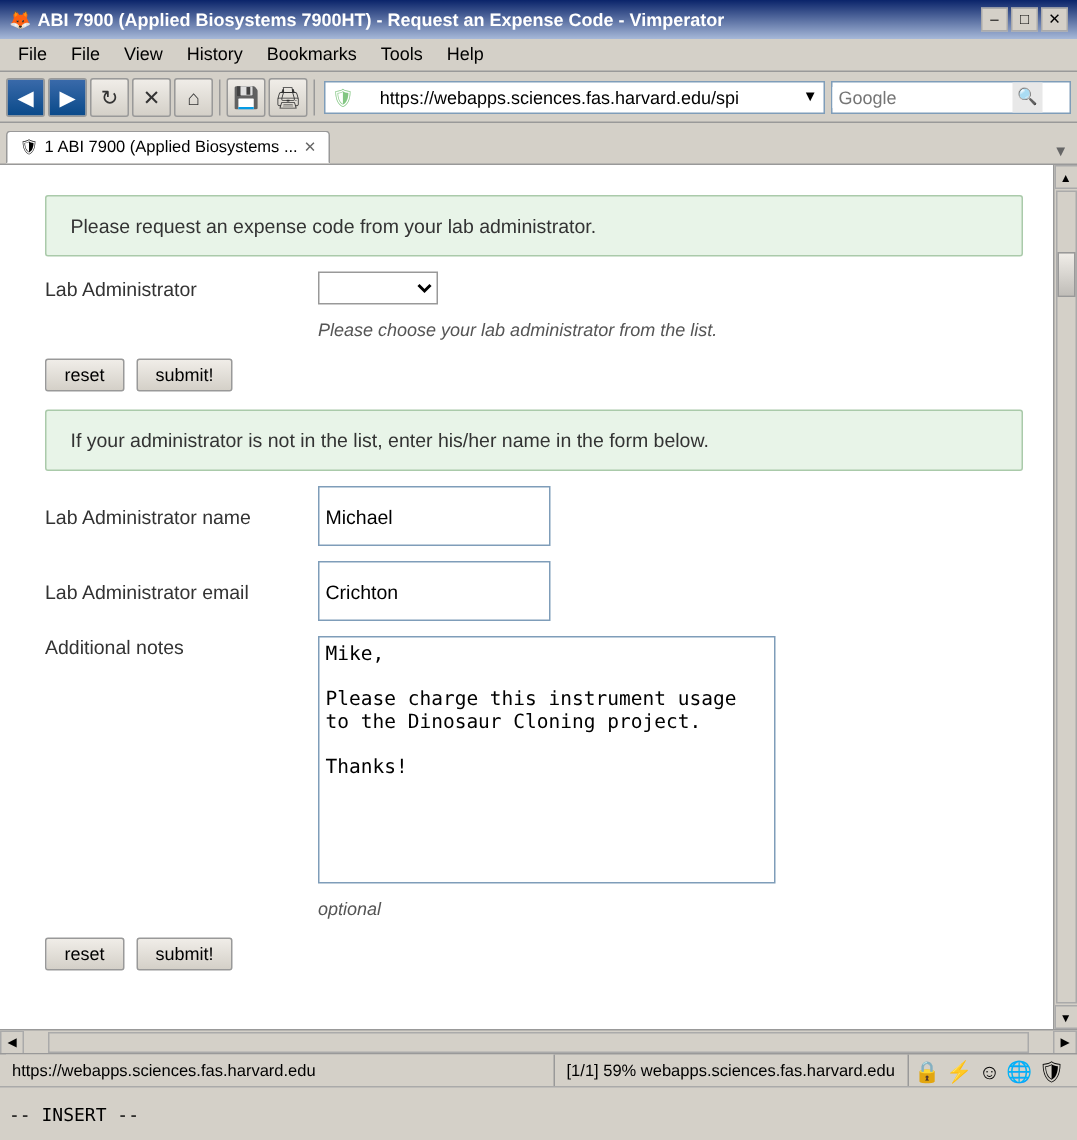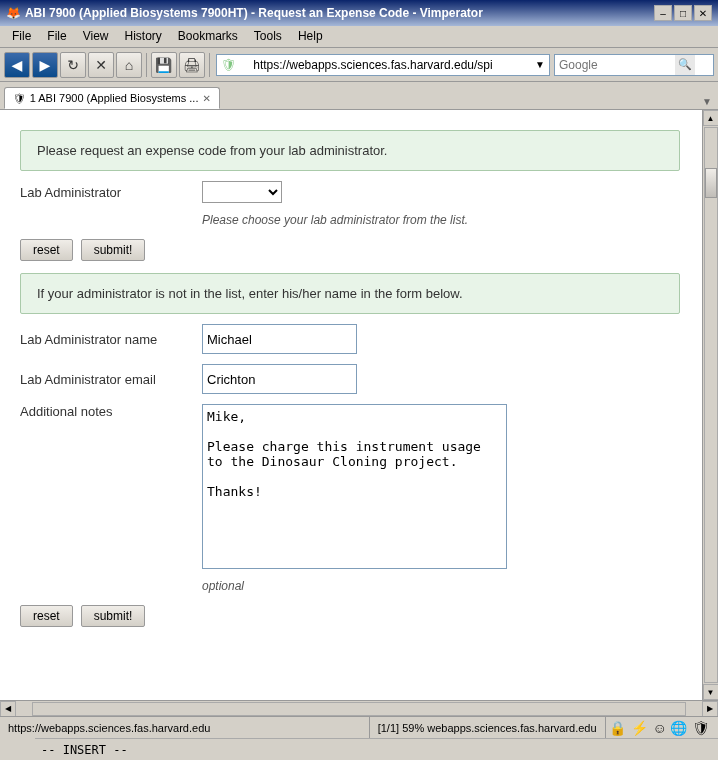--- a/index.html
+++ b/index.html
@@ -96,21 +96,21 @@
       height: 22px;
       border-radius: 3px 3px 0 0;
     }
     .tab.active { background: white; border-bottom: 1px solid white; }
     .tab-close { font-size: 10px; color: #666; cursor: pointer; }
     .tab-favicon { font-size: 10px; }
     .tab-bar-right { margin-left: auto; display: flex; align-items: center; }
     .tab-expand-btn { font-size: 10px; cursor: pointer; color: #666; padding: 2px; }
 
     
-    .page { padding: 10px 20px; max-width: 700px; background: white; }
+    .page { padding: 10px 20px; max-width: 700px; background: white; margin-left: 10px; }
 
     .info-box {
       background: #e8f4e8;
       border: 1px solid #aacaaa;
       padding: 12px 16px;
       margin: 10px 0;
       font-size: 13px;
       color: #333;
       border-radius: 2px;
     }
@@ -143,21 +143,21 @@
       font-size: 12px;
       height: 22px;
       width: 80px;
     }
 
     .form-input {
       border: 1px solid #7f9db9;
       padding: 2px 4px;
       font-size: 13px;
       width: 155px;
-      height: 30px;
+      height: 40px;
     }
 
     .form-textarea {
       border: 1px solid #7f9db9;
       padding: 4px;
       font-size: 13px;
       width: 305px;
       height: 165px;
       font-family: monospace;
       resize: none;
@@ -217,27 +217,26 @@
       height: 100%;
       display: flex; align-items: center;
     }
     .status-right { display: flex; align-items: center; gap: 4px; padding: 0 4px; }
     .status-icon { font-size: 14px; }
 
     
     .vim-bar {
       background: #d4d0c8;
       border-top: 1px solid #aaa;
-      height: 22px;
+      height: 36px;
       display: flex;
       align-items: center;
       padding: 0 6px;
       font-size: 12px;
       font-family: monospace;
-      margin-left: 35px;
     }
 
     
     .h-scrollbar {
       background: #d4d0c8;
       border-top: 1px solid #999;
       height: 16px;
       display: flex;
       align-items: center;
     }

